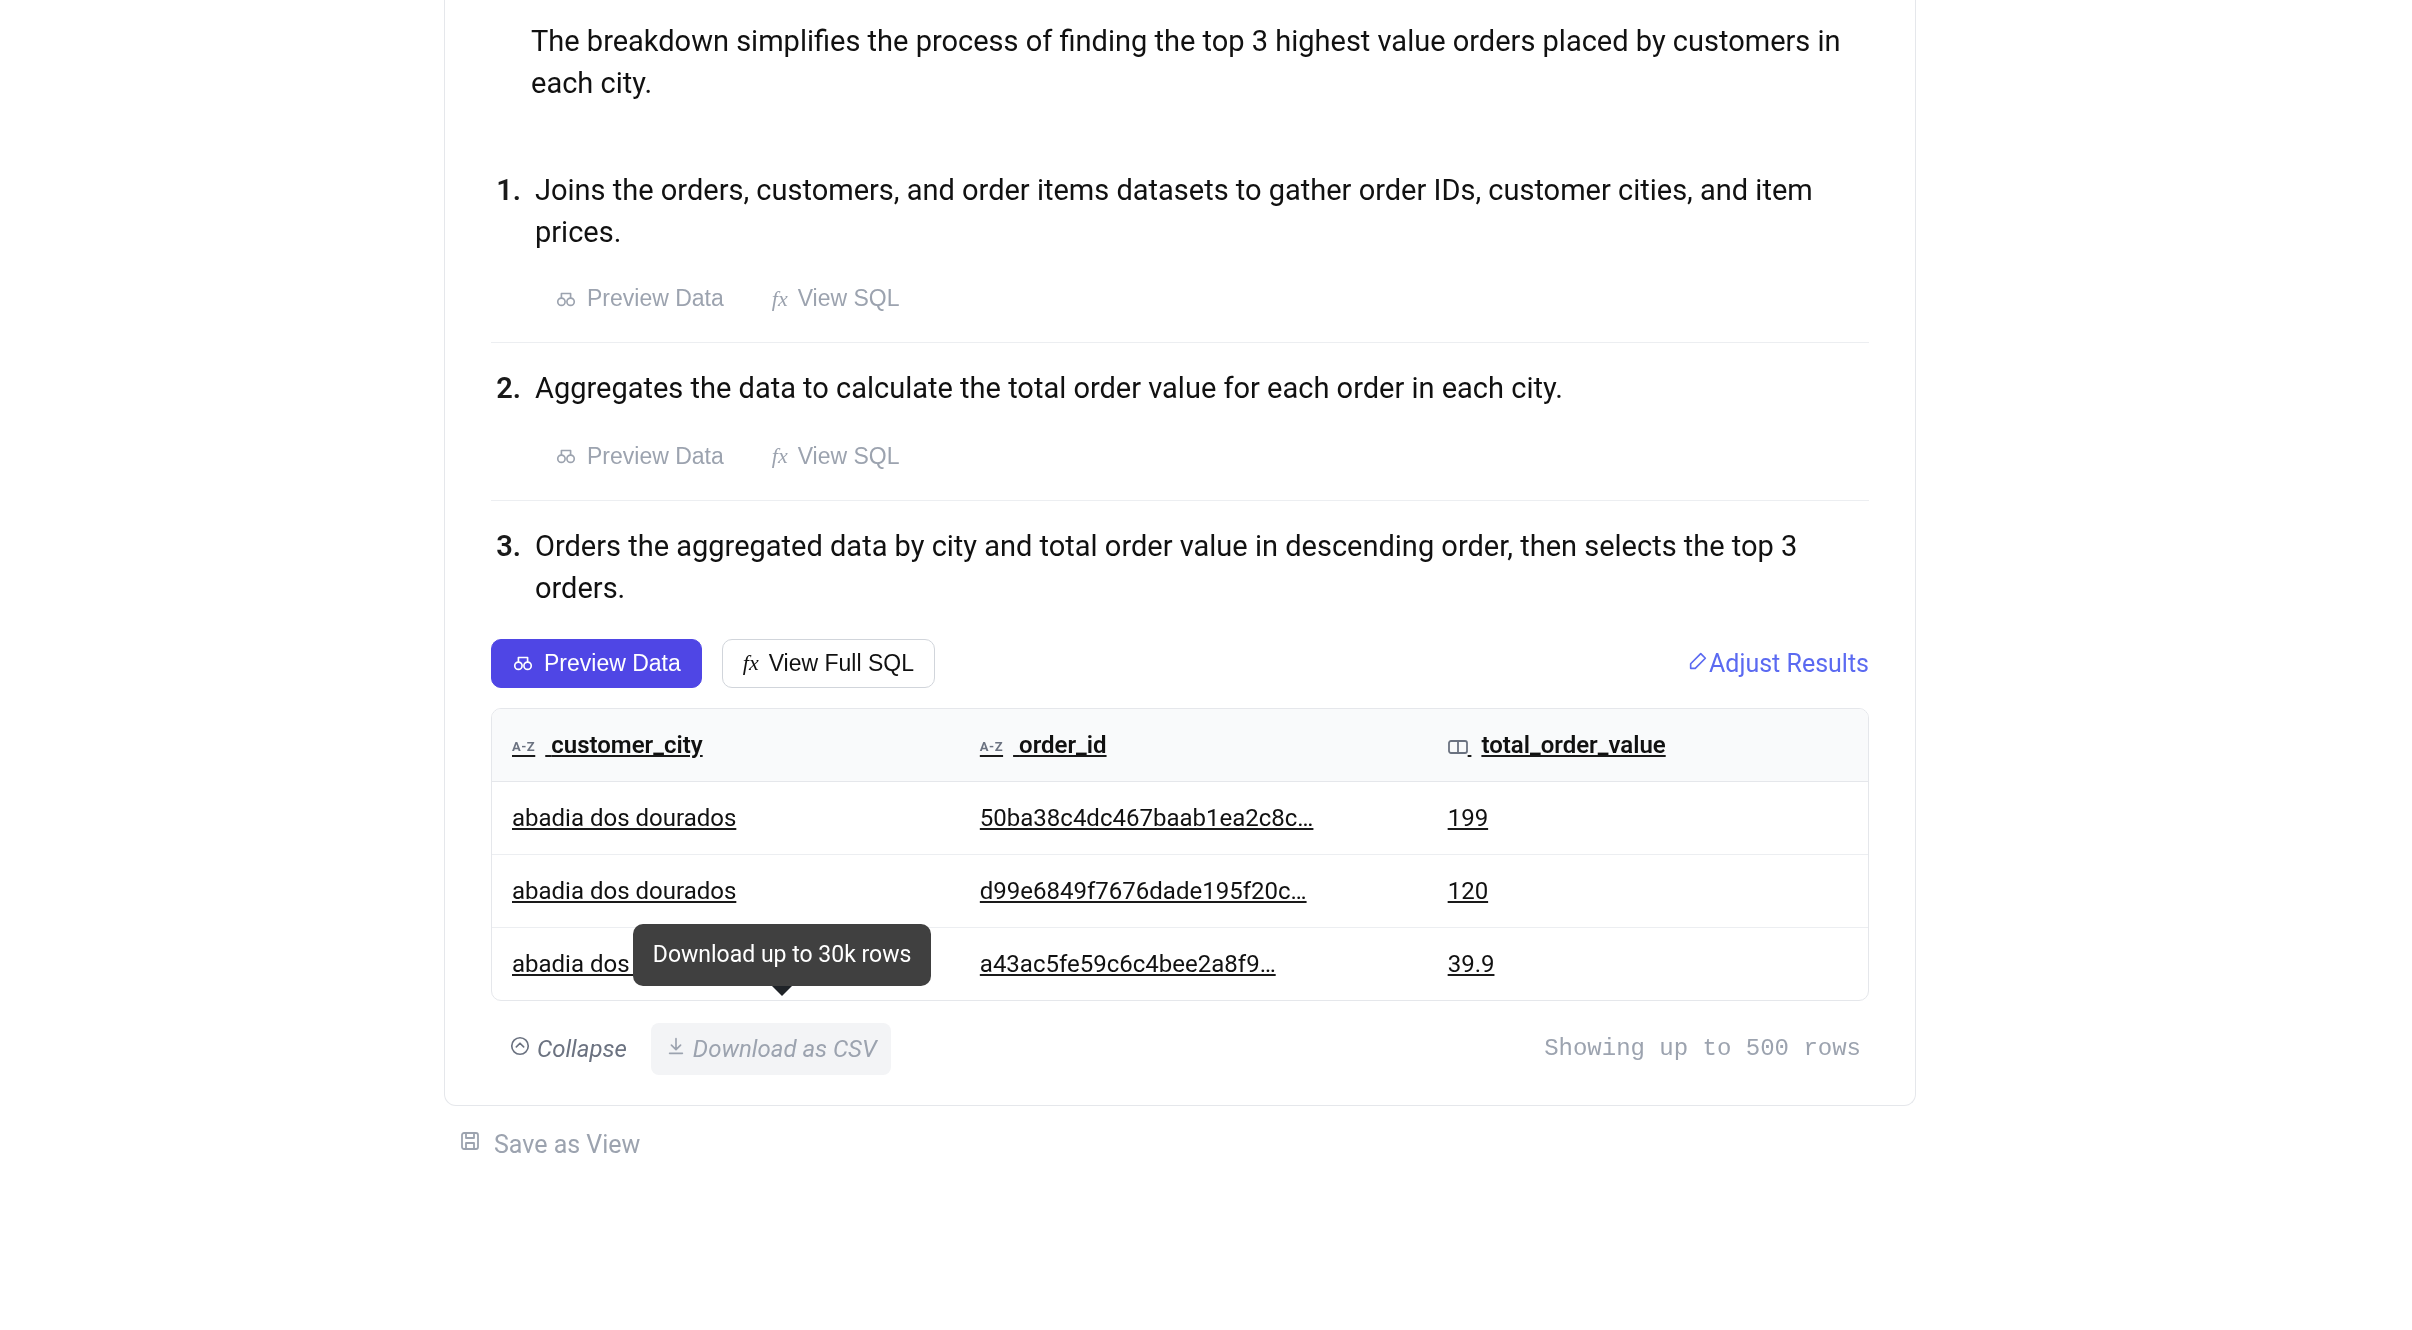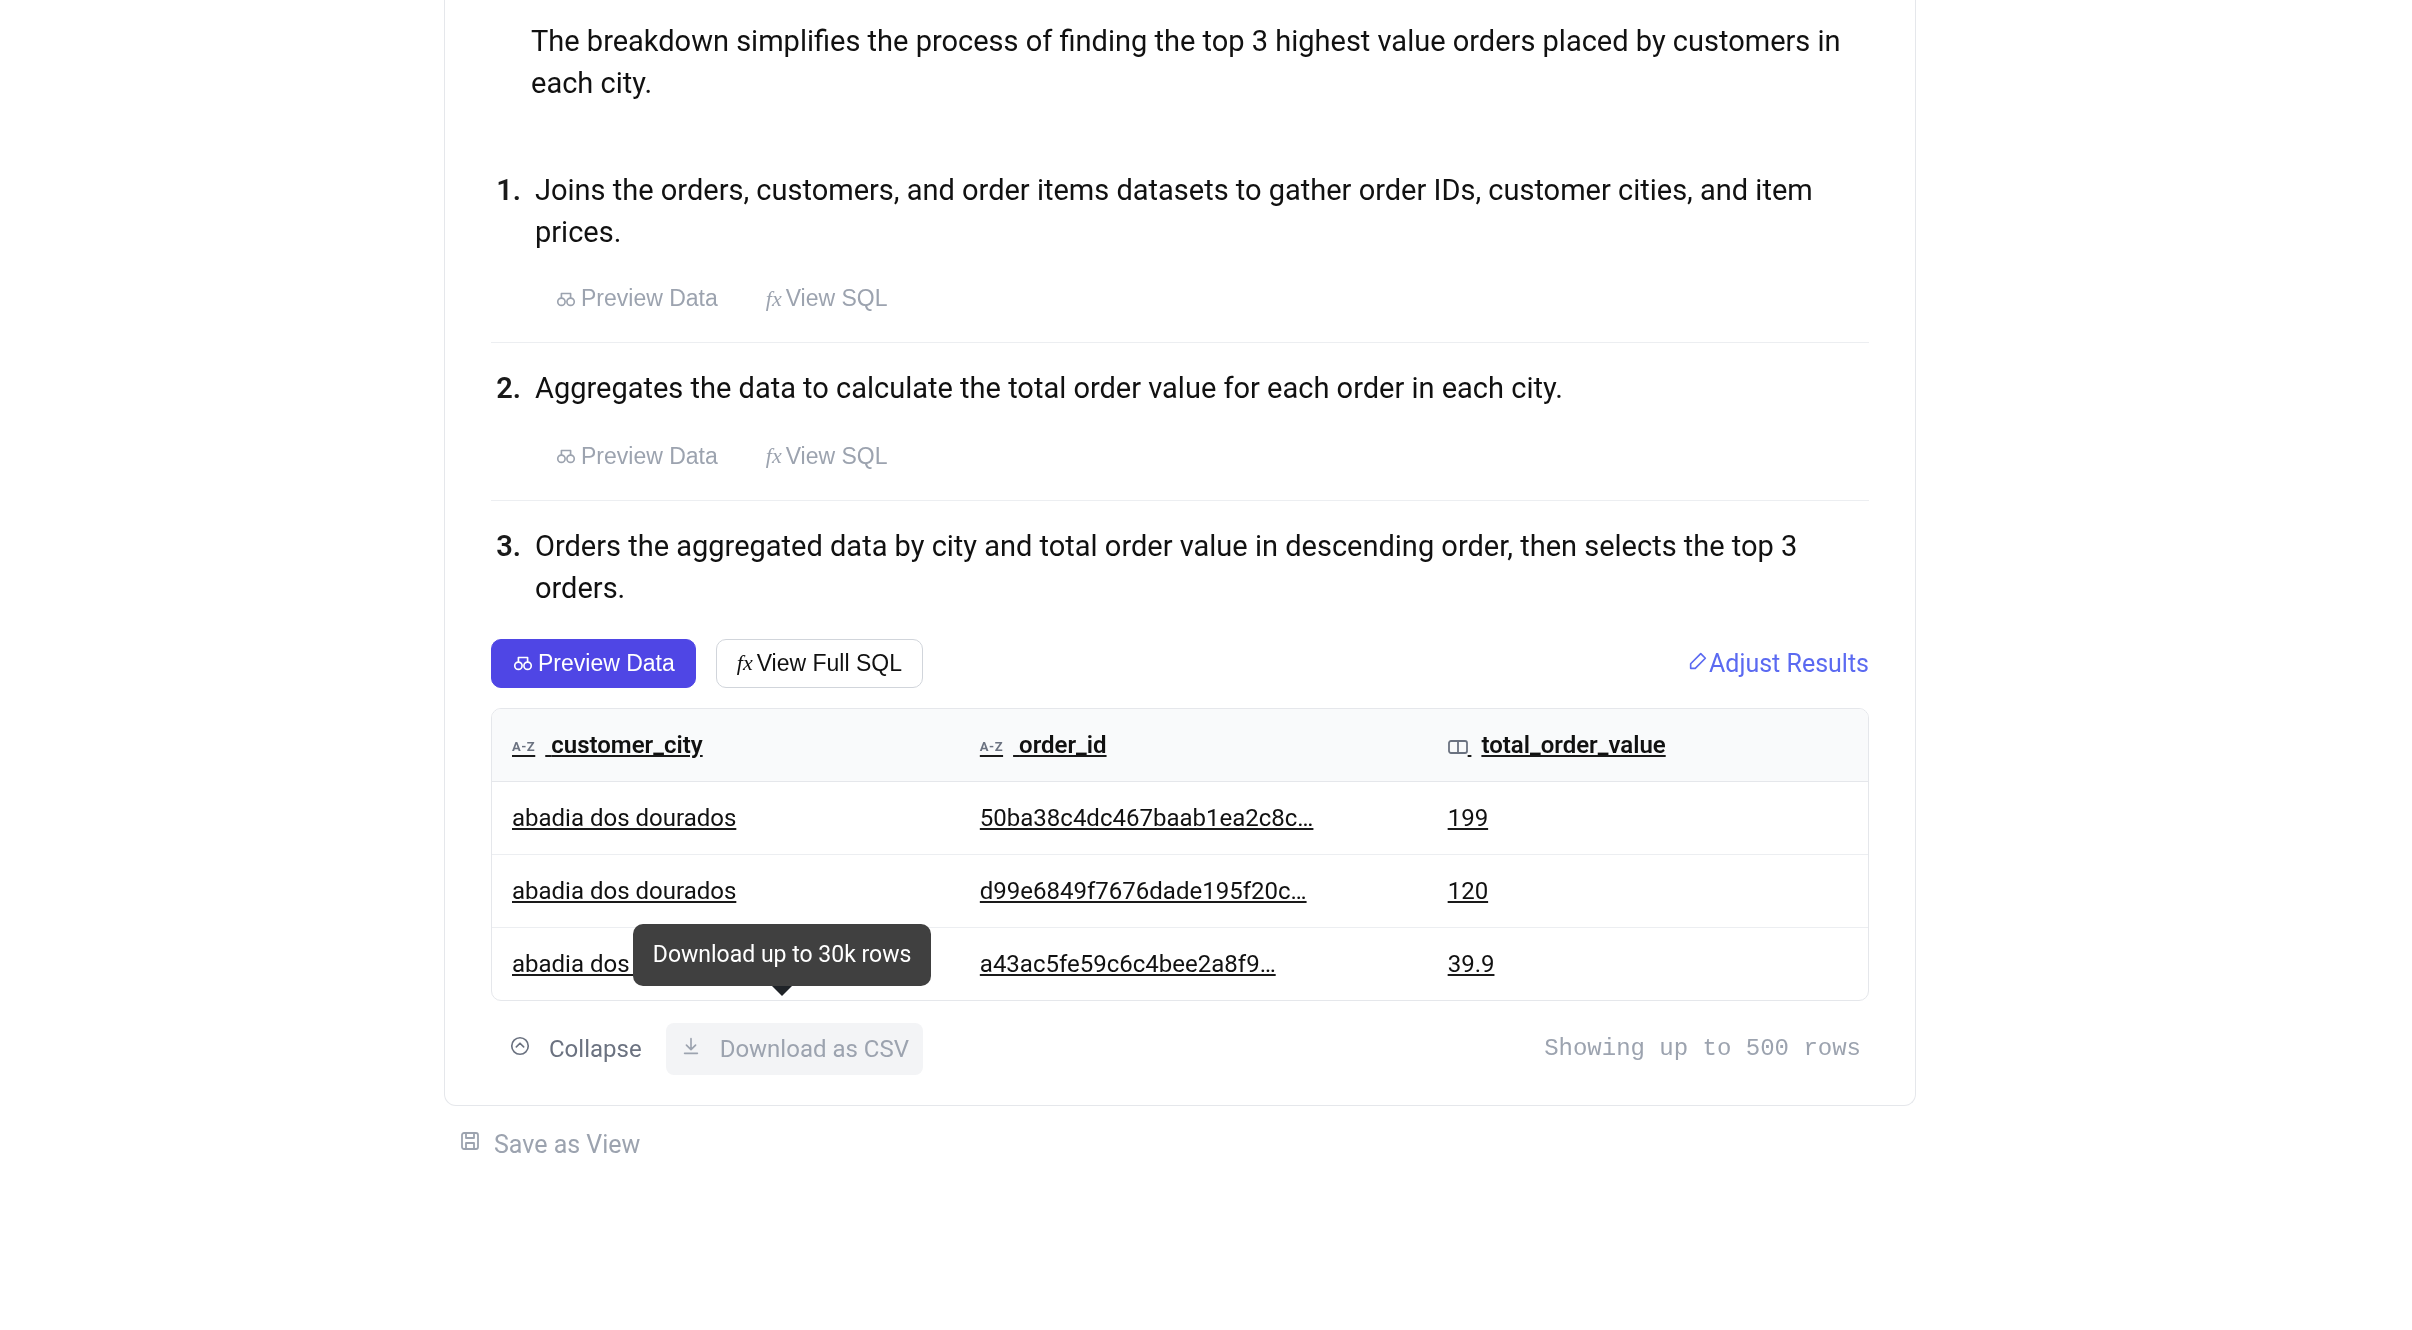--- a/index.html
+++ b/index.html
@@ -67,21 +67,21 @@
     align-items: center;
   }
   .action-row.with-right {
     justify-content: space-between;
     padding-right: 0;
   }
   .left-actions { display:flex; gap:20px; align-items:center; }
   .pill-btn {
     display: inline-flex;
     align-items: center;
-    gap: 4px;
+    gap: 10px;
     font-size: 23px;
     color: #9ca3af;
     background: transparent;
     border: none;
     cursor: pointer;
     padding: 6px 10px;
   }
   .pill-btn .ic { width: 22px; height: 22px; display:inline-flex; align-items:center; justify-content:center; }
   .pill-btn-primary {
     background: #4f46e5;
@@ -156,24 +156,25 @@
   .table-footer {
     display: flex;
     justify-content: space-between;
     align-items: center;
     padding: 22px 8px 0 18px;
     font-size: 24px;
     color: #9ca3af;
   }
   .tf-left { display:flex; gap: 24px; align-items:center; }
   .tf-btn {
-    display:inline-flex; align-items:center; gap:18px;
+    display:inline-flex; align-items:center; gap:6px;
     color:#6b7280;
     cursor:pointer;
     font-size: 24px;
+    font-style: italic;
   }
   .tf-btn.dim { color:#9ca3af; background:#f3f4f6; border-radius:8px; padding:8px 14px; }
   .rows-note { color:#9ca3af;font-family:Liberation Mono, monospace; }
 
   .tooltip {
     position: absolute;
     background: #404040;
     color: #fff;
     font-size: 23px;
     padding: 14px 20px;

